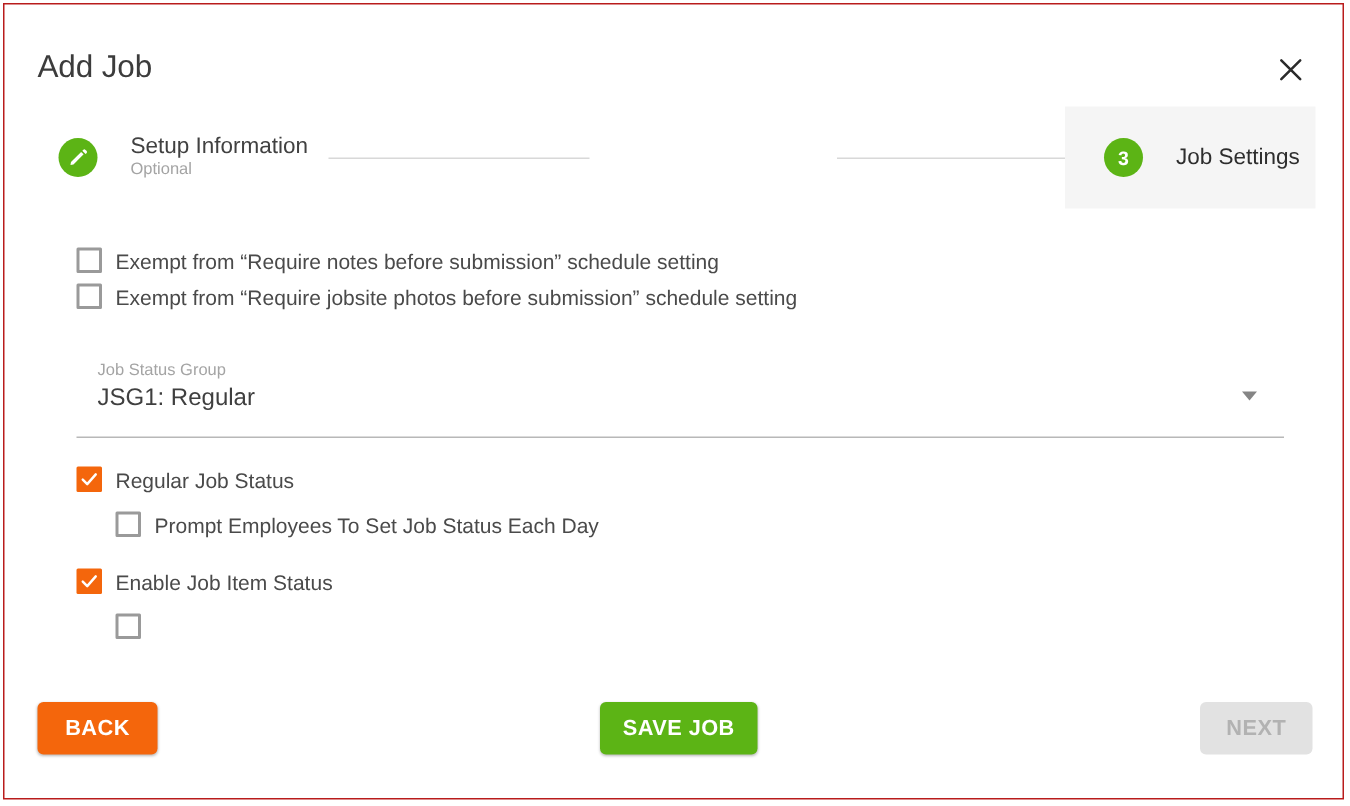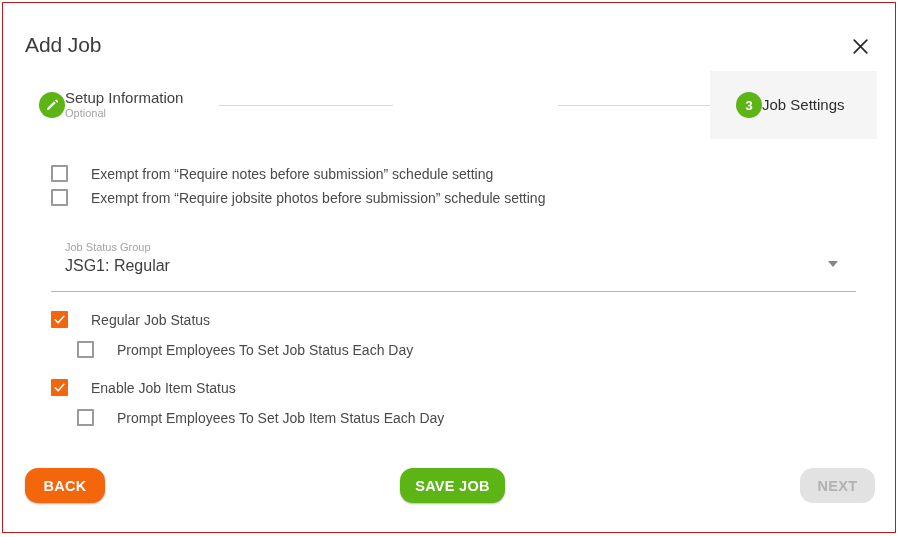--- a/index.html
+++ b/index.html
@@ -93,21 +93,21 @@
     flex: none;
   }
   .step-circle.num {
     font-size: 13px;
     color: #ffffff;
     font-weight: bold;
   }
   .step-circle svg { display: block; }
 
   .step-text {
-    margin-left: 0;
+    margin-left: 22px;
     line-height: 1.05;
   }
   .step-label {
     font-size: 15px;
     color: #414141;
     white-space: nowrap;
   }
   .step-label.active {
     font-weight: normal;
     color: #2e2e2e;
@@ -153,21 +153,21 @@
   }
   .checkbox.checked {
     border: none;
     background: #f4660c;
     display: flex;
     align-items: center;
     justify-content: center;
   }
   .checkbox.checked svg { display: block; }
   .chk-label {
-    margin-left: 23px;
+    margin-left: 9px;
     font-size: 14px;
     color: #4a4a4a;
     white-space: nowrap;
   }
 
   #exempt-notes  { left: 48px; top: 26px; }
   #exempt-photos { left: 48px; top: 50px; }
 
   
   .select-field {
@@ -214,21 +214,21 @@
     left: 0;
     bottom: 0;
     width: 894px;
     height: 86px;
   }
   .btn {
     position: absolute;
     top: 22px;
     height: 35px;
     border: none;
-    border-radius: 13px;
+    border-radius: 4px;
     color: #ffffff;
     font-family: "Liberation Sans", sans-serif;
     font-size: 14.5px;
     font-weight: bold;
     letter-spacing: 0.3px;
     cursor: pointer;
     box-shadow: 0 1px 2px rgba(0,0,0,0.28);
   }
   .btn-back {
     left: 22px;
@@ -325,21 +325,20 @@
       <span class="checkbox checked">
         <svg width="13" height="13" viewBox="0 0 24 24">
           <path d="M4 12.5 L9.5 18 L20 6" stroke="#ffffff" stroke-width="3" fill="none" stroke-linecap="round" stroke-linejoin="round"></path>
         </svg>
       </span>
       <span class="chk-label">Enable Job Item Status</span>
     </div>
 
     <div class="chk-row" id="prompt-job-item-status">
       <span class="checkbox"></span>
-      <span class="chk-label">Prompt Employees To Set Job Item Status Each Day</span>
     </div>
   </div>
 
   <div class="footer">
     <button class="btn btn-back">BACK</button>
     <button class="btn btn-next" disabled="">NEXT</button>
     <button class="btn btn-save">SAVE JOB</button>
   </div>
 
 </div>

